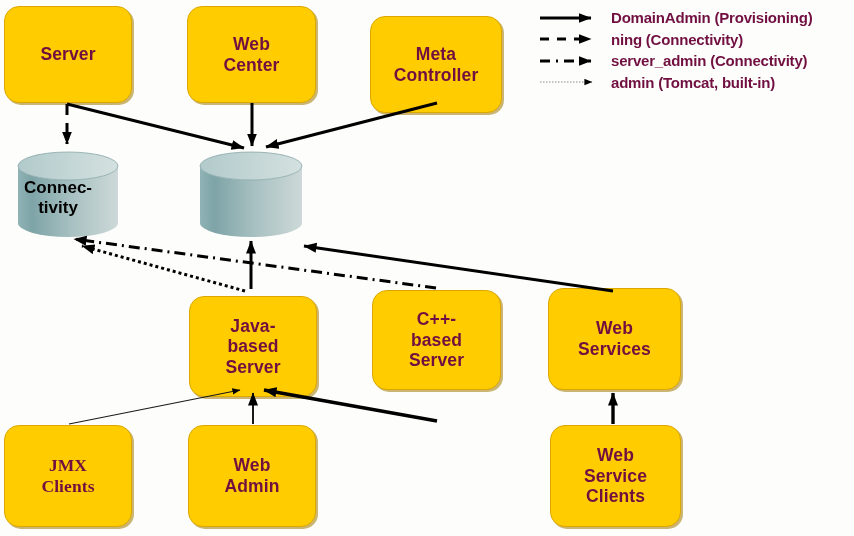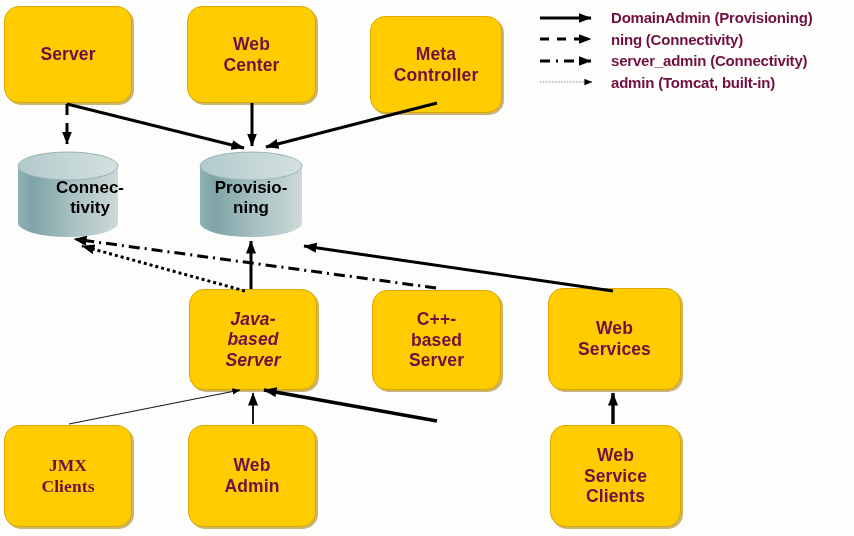--- a/index.html
+++ b/index.html
@@ -47,21 +47,21 @@
   </div>
   <div class="node" style="left:187px;top:6px;width:127px;height:95px;">
     <span class="node-label">Web
 Center</span>
   </div>
   <div class="node" style="left:370px;top:6px;width:130px;height:95px;margin-top:10px;">
     <span class="node-label">Meta
 Controller</span>
   </div>
 
-  <div class="node" style="left:189px;top:289px;width:126px;height:99px;font-style:italic;">
+  <div class="node" style="left:189px;top:296px;width:126px;height:99px;">
     <span class="node-label">Java-
 based
 Server</span>
   </div>
   <div class="node" style="left:372px;top:290px;width:127px;height:98px;">
     <span class="node-label">C++-
 based
 Server</span>
   </div>
   <div class="node" style="left:548px;top:288px;width:131px;height:100px;">
@@ -122,24 +122,22 @@
     <line x1="613" y1="291" x2="304" y2="246" stroke="#000" stroke-width="3" marker-end="url(#ah)"></line>
     <line x1="245" y1="291" x2="82" y2="246" stroke="#000" stroke-width="3" stroke-dasharray="3 3" marker-end="url(#ah)"></line>
     <line x1="436" y1="288" x2="74" y2="239" stroke="#000" stroke-width="3" stroke-dasharray="11 5 2 5" marker-end="url(#ah)"></line>
 
     <line x1="69" y1="424" x2="240" y2="390" stroke="#1a1a1a" stroke-width="1.2" marker-end="url(#ahs)"></line>
     <line x1="253" y1="424" x2="253" y2="393" stroke="#000" stroke-width="1.8" marker-end="url(#ah)"></line>
     <line x1="437" y1="421" x2="264" y2="390" stroke="#000" stroke-width="3.4" marker-end="url(#ah)"></line>
     <line x1="613" y1="424" x2="613" y2="393" stroke="#000" stroke-width="3.4" marker-end="url(#ah)"></line>
   </svg>
 
-  <div class="cyl-label" style="left:18px;top:178px;width:80px;padding-left:32px;">Connec-
+  <div class="cyl-label" style="left:18px;top:178px;width:80px;">Connec-
 tivity</div>
-  <div class="cyl-label" style="left:200px;top:178px;width:102px;">Provisio-
-ning</div>
 
   <div class="legend">
     <div class="legend-row">
       <svg width="66" height="12" viewBox="0 0 66 12">
         <line x1="2" y1="6" x2="53" y2="6" stroke="#000" stroke-width="3" marker-end="url(#ah)"></line>
       </svg>
       <span class="legend-label">DomainAdmin (Provisioning)</span>
     </div>
     <div class="legend-row">
       <svg width="66" height="12" viewBox="0 0 66 12">

